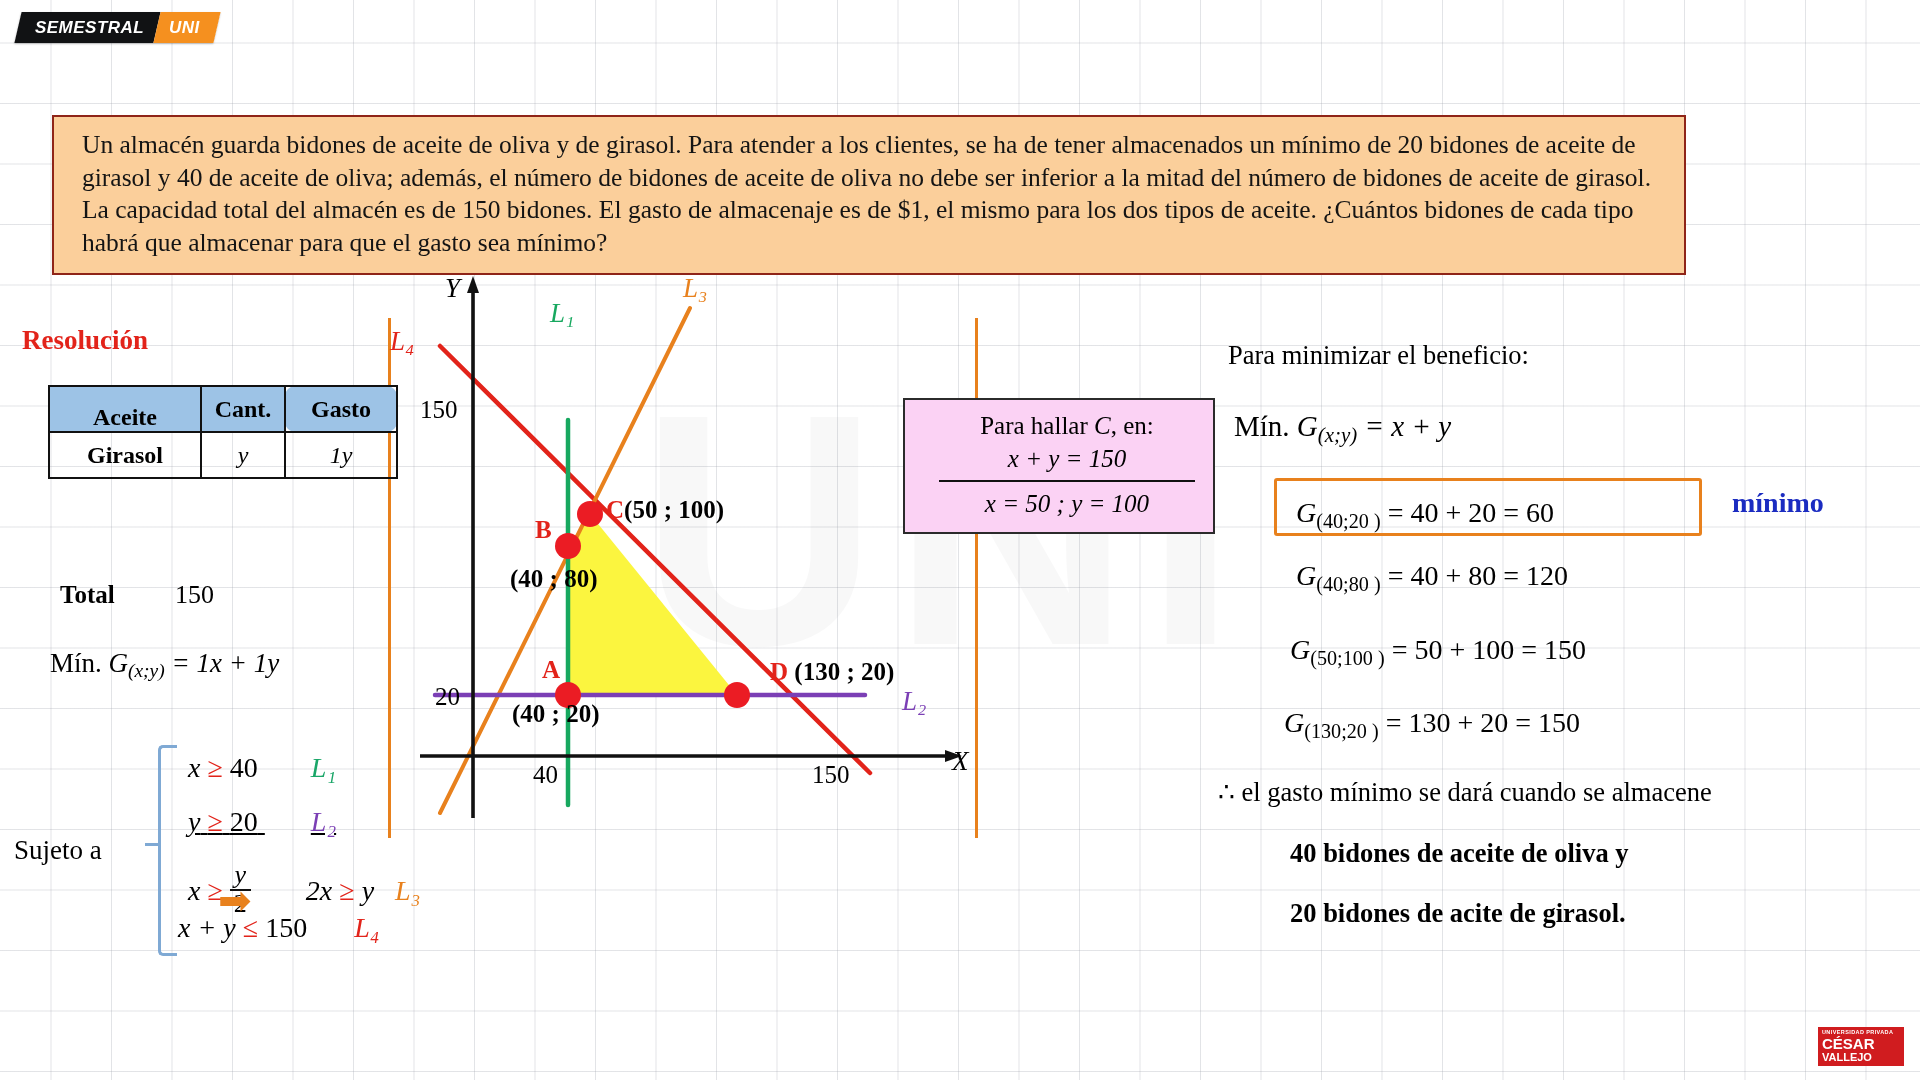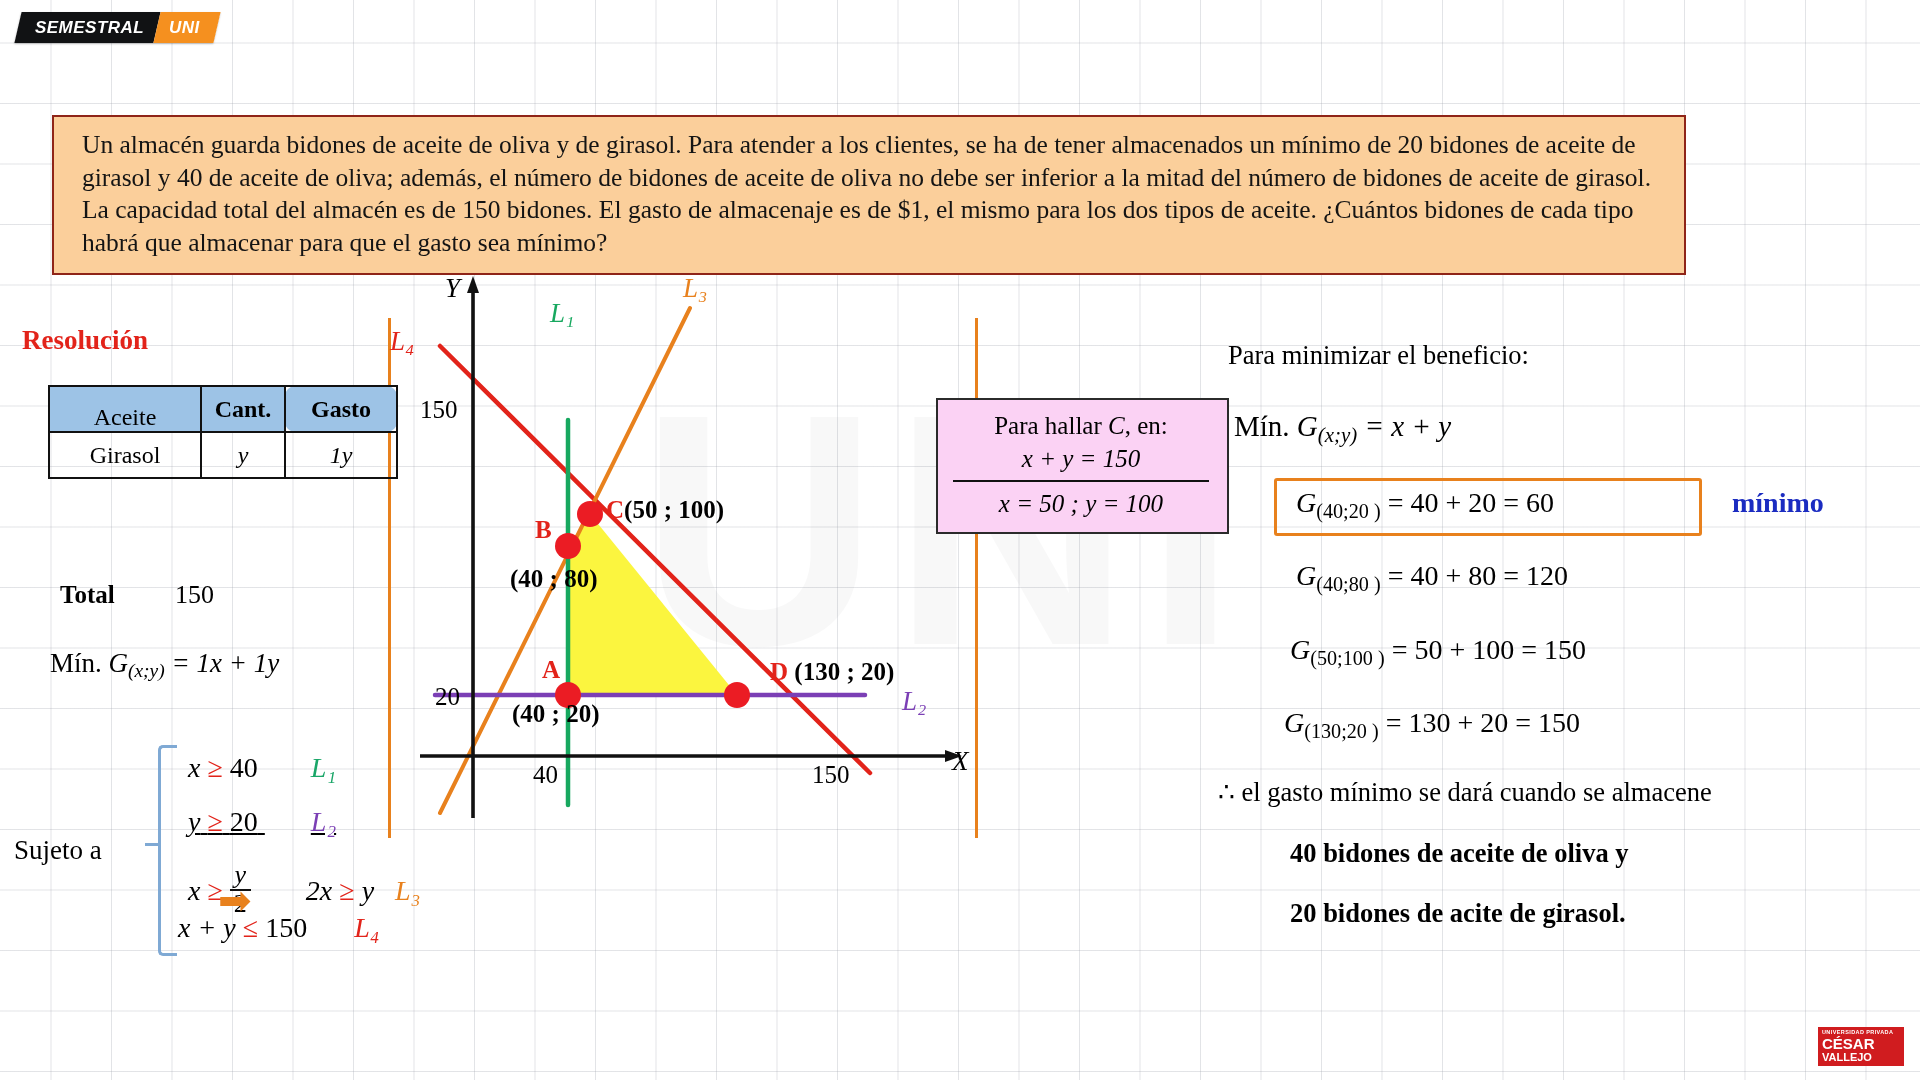--- a/index.html
+++ b/index.html
@@ -54,21 +54,21 @@
   .vdiv{position:absolute;width:3px;background:#E8811D;}
 
   
   #resol{position:absolute;left:22px;top:325px;font-size:27px;font-weight:bold;
     color:#E2231A;font-family:"Liberation Serif",serif;}
 
   table.tbl{position:absolute;left:48px;top:385px;border-collapse:collapse;}
   table.tbl td{border:2.2px solid #111;padding:0;text-align:center;
      font-size:24px;height:44px;}
   table.tbl td.h{background:#9DC3E6;font-weight:bold;font-size:24px;}
-  table.tbl td.c0{width:150px;font-weight:normal;}
+  table.tbl td.c0{width:150px;font-weight:bold;}
   table.tbl td.c1{width:82px;}
   table.tbl td.c2{width:110px;border-radius:10px;}
   td.hleft{text-align:left;padding-left:8px;vertical-align:bottom;}
   .it{font-style:italic;font-family:"Liberation Serif",serif;}
 
   #totalrow{position:absolute;left:60px;top:580px;width:300px;font-size:25px;
     font-weight:bold;}
   #totalrow .tv{display:inline-block;margin-left:54px;font-weight:normal;font-size:26px;}
 
   #minL{position:absolute;left:50px;top:648px;font-size:27px;white-space:nowrap;}
@@ -92,23 +92,23 @@
     font-family:"DejaVu Sans",sans-serif;line-height:1;}
 
   
   #graph{position:absolute;left:400px;top:268px;width:580px;height:560px;}
   .axlabel{position:absolute;font-style:italic;font-size:27px;}
   .ptlabel{position:absolute;font-size:25px;font-weight:bold;white-space:nowrap;}
   .Lbl{position:absolute;font-size:27px;font-style:italic;font-weight:500;}
   .ticknum{position:absolute;font-size:25px;}
 
   
-  #pink{position:absolute;left:936px;top:398px;width:268px;
+  #pink{position:absolute;left:903px;top:398px;width:268px;
     background:#FBD2F4;border:2.2px solid #2B2B2B;
-    padding:9px 12px 12px 9px;text-align:center;font-size:25px;line-height:33px;}
+    padding:9px 12px 12px 28px;text-align:center;font-size:25px;line-height:33px;}
   #pink .rule{border-top:2.2px solid #111;margin:5px 6px 5px 6px;}
 
   
   .rtxt{position:absolute;font-size:26.5px;white-space:nowrap;}
   #gbox{position:absolute;left:1274px;top:478px;width:422px;height:52px;
     border:3px solid #E8811D;border-radius:3px;}
   #minimo{position:absolute;left:1732px;top:487px;font-size:28px;font-weight:bold;
     color:#1B2CC1;font-family:"Liberation Serif",serif;}
   .sub{font-size:.72em;vertical-align:-.28em;}
   .boldc{font-weight:bold;}
@@ -266,21 +266,21 @@
   <div class="it">x = 50 ; y = 100</div>
 </div>
 
 <div class="rtxt" style="left:1228px;top:340px;">Para minimizar el beneficio:</div>
 
 <div class="rtxt" style="left:1234px;top:410px;font-size:29px;">
   <span>Mín. </span><span class="it">G</span><span class="sub it">(x;y)</span><span class="it"> = x + y</span>
 </div>
 
 <div id="gbox"></div>
-<div class="rtxt" style="left:1296px;top:487px;font-size:28px;">
+<div class="rtxt" style="left:1296px;top:497px;font-size:28px;">
   <span class="it">G</span><span class="sub">(40;20 )</span><span> = 40 + 20 = 60</span>
 </div>
 <div id="minimo">mínimo</div>
 
 <div class="rtxt" style="left:1296px;top:560px;font-size:28px;">
   <span class="it">G</span><span class="sub">(40;80 )</span><span> = 40 + 80 = 120</span>
 </div>
 
 <div class="rtxt" style="left:1290px;top:634px;font-size:28px;">
   <span class="it">G</span><span class="sub">(50;100 )</span><span> = 50 + 100 = 150</span>

